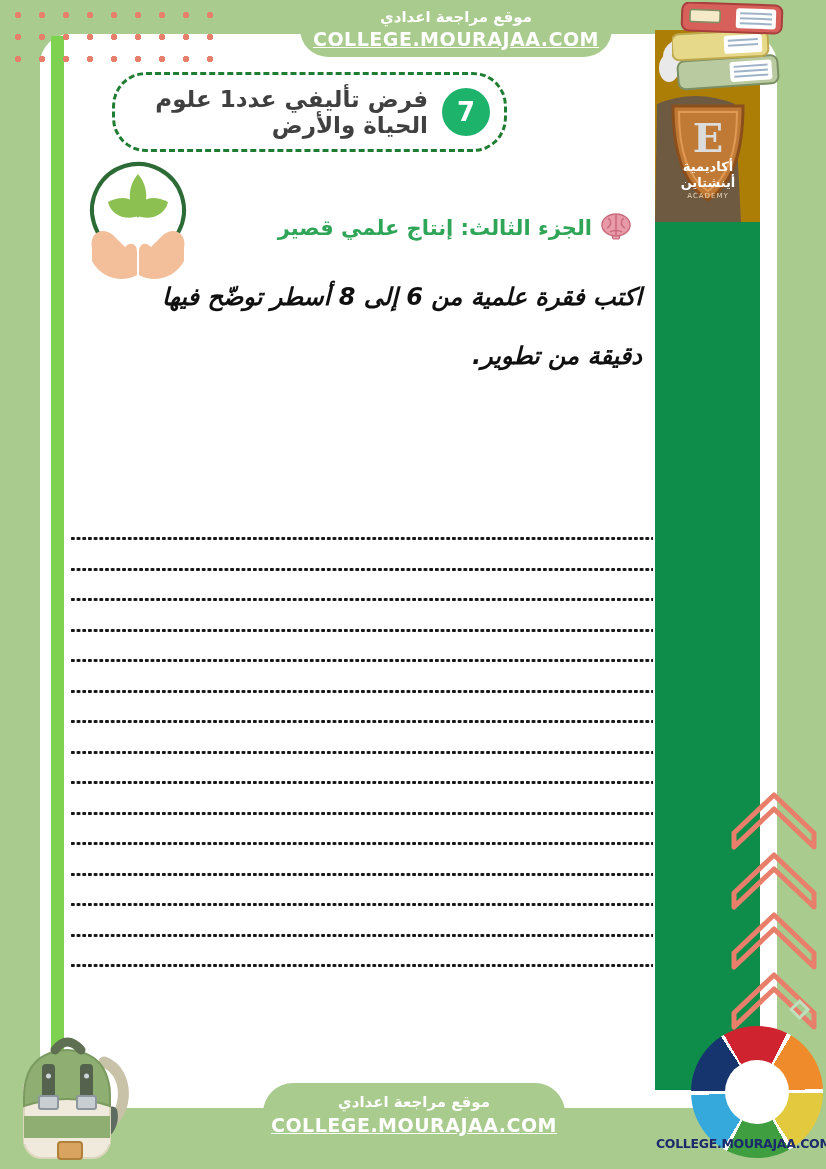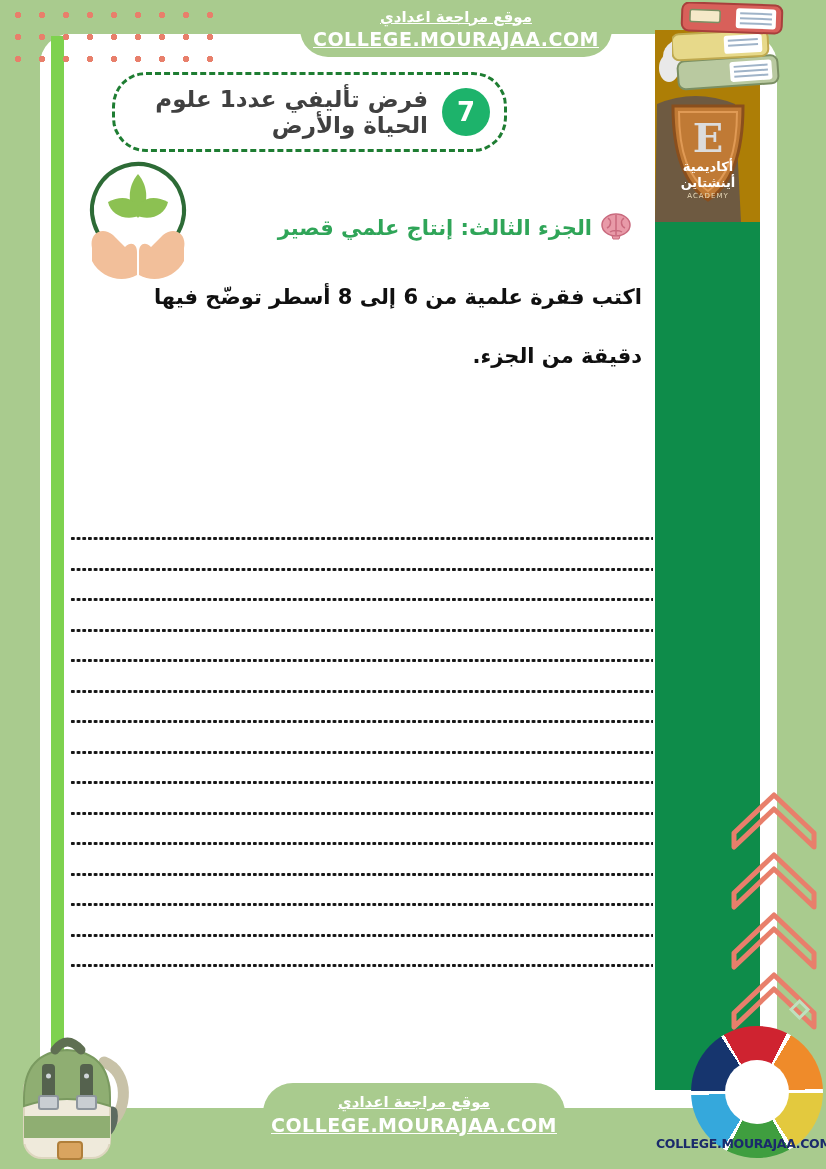--- a/index.html
+++ b/index.html
@@ -34,21 +34,21 @@
     position:absolute; left:263px; top:1083px; width:302px; height:86px;
     background:#a9cb8e; border-radius:30px 30px 0 0; z-index:3;
     display:flex; flex-direction:column; align-items:center; justify-content:flex-start;
     padding-top:10px; row-gap:3px;
   }
   .bottom-band {
     position:absolute; left:0; top:1108px; width:826px; height:61px;
     background:#a9cb8e; z-index:2;
   }
   .site-name-ar {
-    color:#ffffff; font-weight:bold; font-size:15px; text-decoration:underline;
+    color:#ffffff; font-weight:bold; font-size:15px; 
     direction:rtl;
   }
   .site-url {
     color:#ffffff; font-weight:bold; font-size:19px; text-decoration:underline;
     letter-spacing:.5px;
   }
   
   .title-box {
     position:absolute; left:112px; top:72px; width:395px; height:80px; z-index:4;
     border:3px dashed #1e7d32; border-radius:34px;
@@ -65,21 +65,21 @@
   .section-heading {
     position:absolute; left:70px; top:212px; width:562px; z-index:4;
     direction:rtl; display:flex; align-items:center; column-gap:8px;
   }
   .section-heading .txt { color:#2fa558; font-size:21px; font-weight:bold; }
   
   .question-block {
     position:absolute; left:70px; top:268px; width:572px; z-index:4;
     direction:rtl; text-align:right;
   }
-  .q-line { font-size:21px; font-weight:bold; color:#101010; line-height:59px; white-space:nowrap; }
+  .q-line { font-size:24px; font-weight:bold; color:#101010; line-height:59px; white-space:nowrap;font-style:italic; }
   
   .answer-lines { position:absolute; left:70px; top:536px; width:583px; z-index:4; }
   .dotted-line {
     height:5px; margin-bottom:25.5px;
     background-image:radial-gradient(circle, #151515 1.7px, rgba(0,0,0,0) 1.9px);
     background-size:5.7px 5px; background-position:0 50%; background-repeat:repeat-x;
   }
   
   .green-bar {
     position:absolute; left:655px; top:222px; width:105px; height:868px;
@@ -156,21 +156,21 @@
         <ellipse cx="16" cy="13" rx="14" ry="11" fill="#e89aa8" stroke="#c96a7e" stroke-width="1.5"></ellipse>
         <path d="M16,3 V23 M8,6 C12,9 11,14 7,16 M24,6 C20,9 21,14 25,16 M10,20 C13,18 19,18 22,20" fill="none" stroke="#c96a7e" stroke-width="1.5"></path>
         <path d="M12,24 h8 l-1,3 h-6 Z" fill="#e89aa8" stroke="#c96a7e" stroke-width="1"></path>
       </svg>
     </span>
     <span class="txt">الجزء الثالث: إنتاج علمي قصير</span>
   </div>
 
   <div class="question-block">
       <div class="q-line">اكتب فقرة علمية من 6 إلى 8 أسطر توضّح فيها</div>
-      <div class="q-line">دقيقة من الجزء.</div>
+      <div class="q-line">دقيقة من تطوير.</div>
     </div>
 
   <div class="answer-lines">
       <div class="dotted-line"></div>
       <div class="dotted-line"></div>
       <div class="dotted-line"></div>
       <div class="dotted-line"></div>
       <div class="dotted-line"></div>
       <div class="dotted-line"></div>
       <div class="dotted-line"></div>

